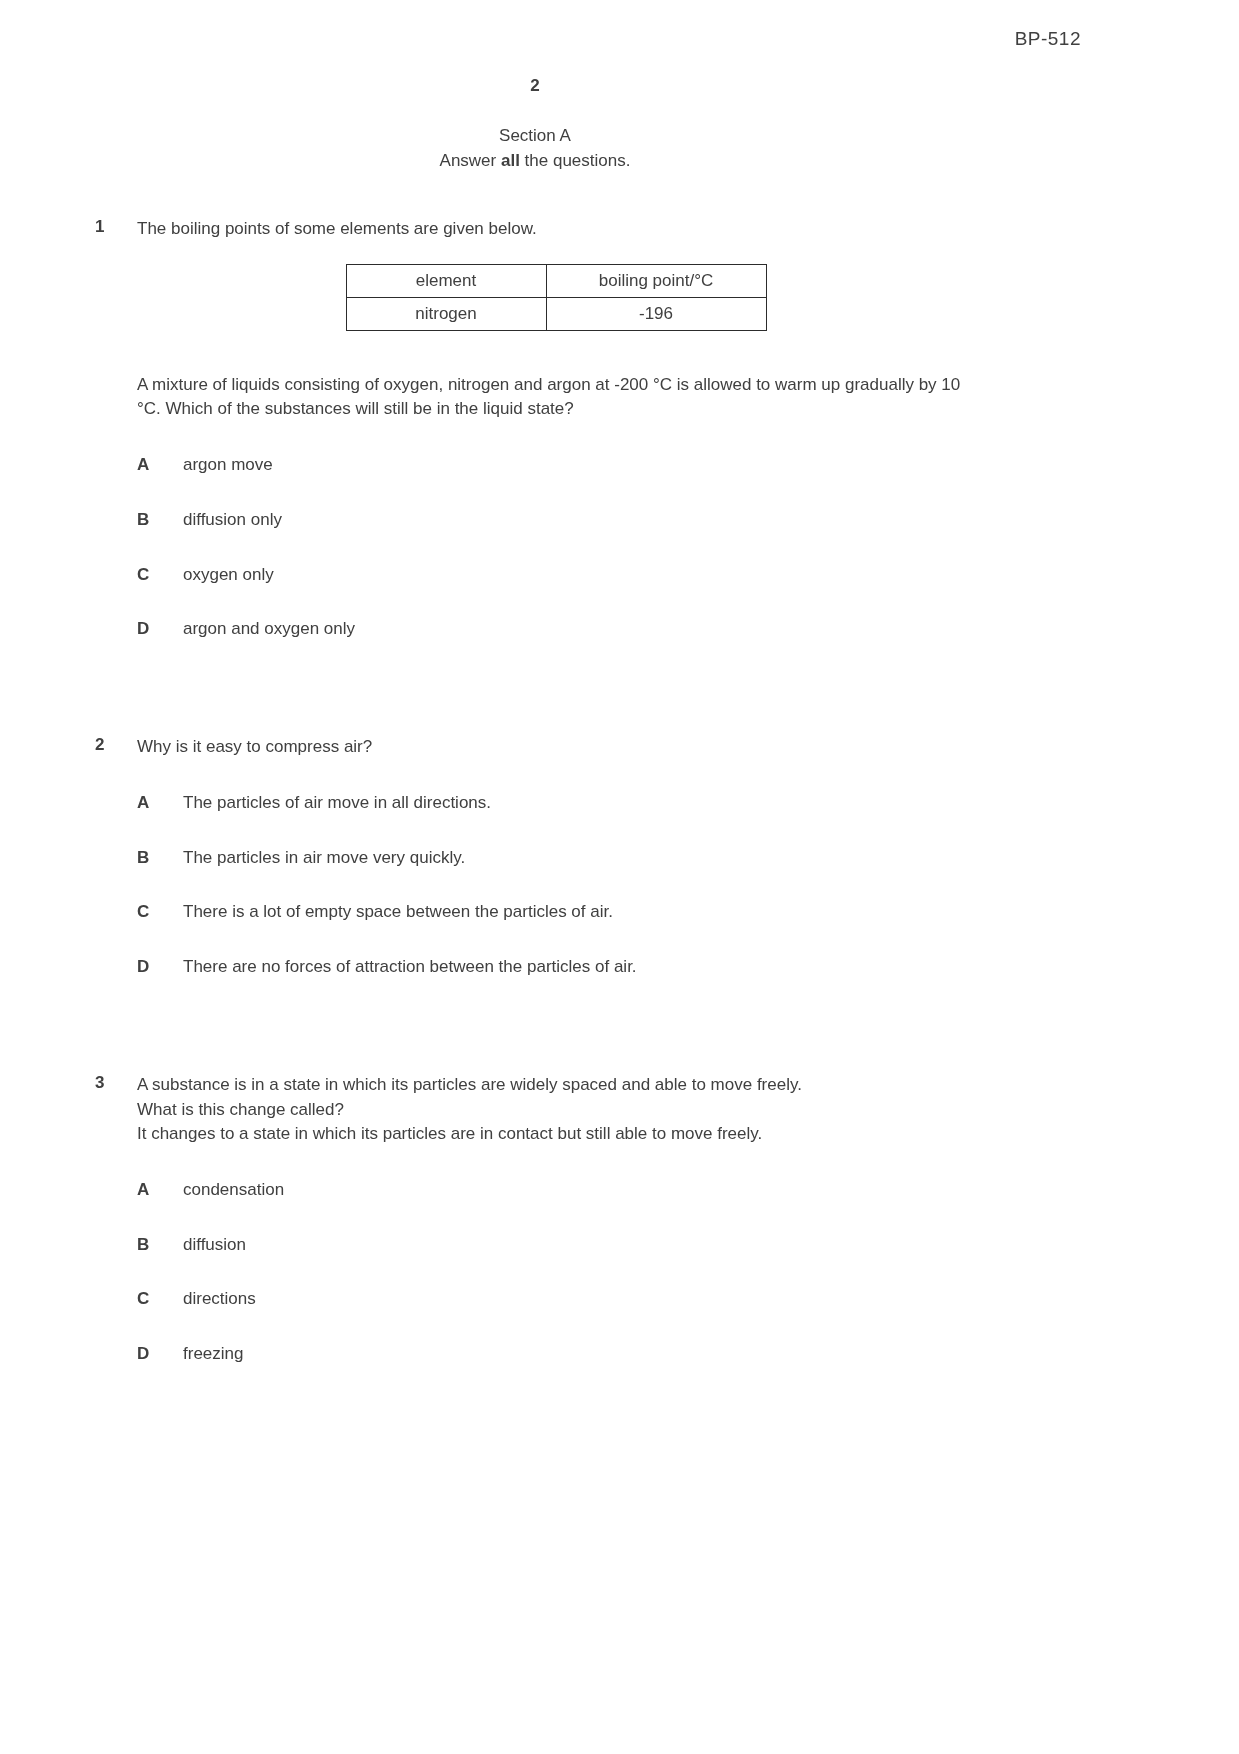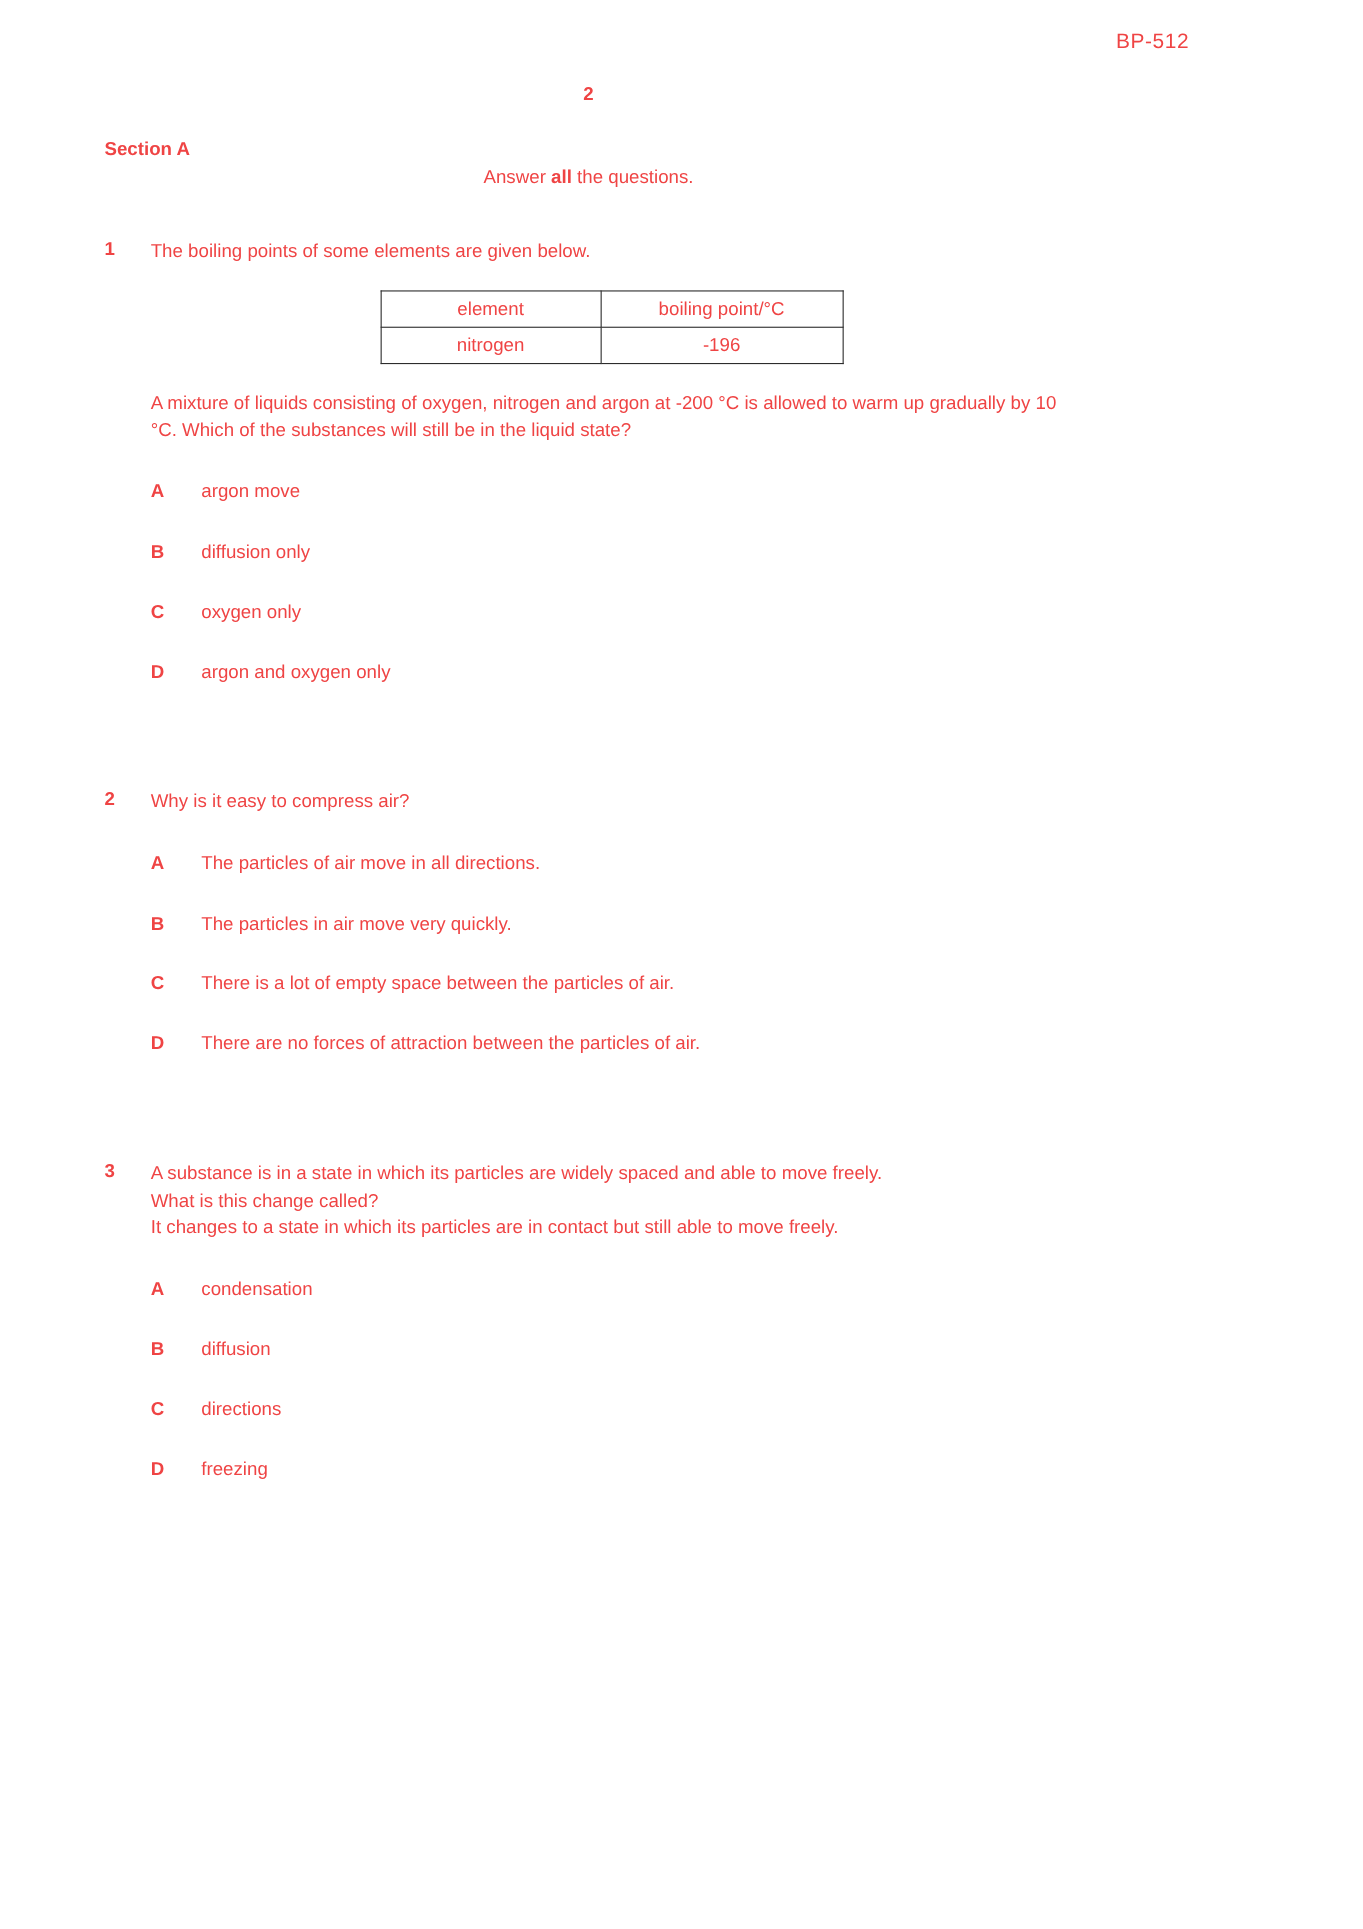--- a/index.html
+++ b/index.html
@@ -6,21 +6,21 @@
     margin: 0;
     padding: 0;
     background: #ffffff;
   }
   .page {
     position: relative;
     width: 1239px;
     height: 1754px;
     background: #ffffff;
     font-family: "Liberation Sans", sans-serif;
-    color: #ef4444;
+    color: #404040;
     font-size: 17px;
     box-sizing: border-box;
     overflow: hidden;
   }
   .doc-code {
     position: absolute;
     top: 28px;
     right: 158px;
     font-size: 19px;
     letter-spacing: 0.5px;
@@ -29,21 +29,22 @@
     padding-left: 95px;
     width: 880px;
     box-sizing: content-box;
   }
   .page-number {
     text-align: center;
     font-weight: bold;
     padding-top: 76px;
   }
   .section-title {
-    font-weight: bold;
+    text-align: center;
+    font-weight: normal;
     margin-top: 30px;
   }
   .section-subtitle {
     text-align: center;
     margin-top: 5px;
   }
   .b { font-weight: bold; }
 
   .question {
     display: flex;
@@ -53,21 +54,21 @@
   .qnum {
     width: 42px;
     flex-shrink: 0;
     font-weight: bold;
   }
   .qbody { flex: 1; }
   .qtext {
     max-width: 845px;
     line-height: 1.45;
   }
-  .stem { margin-top: 24px; }
+  .stem { margin-top: 42px; }
 
   .data-table {
     border-collapse: collapse;
     margin: 22px auto 0 auto;
     font-size: 17px;
   }
   .data-table th, .data-table td {
     border: 1px solid #2c2c2c;
     font-weight: normal;
     text-align: center;

